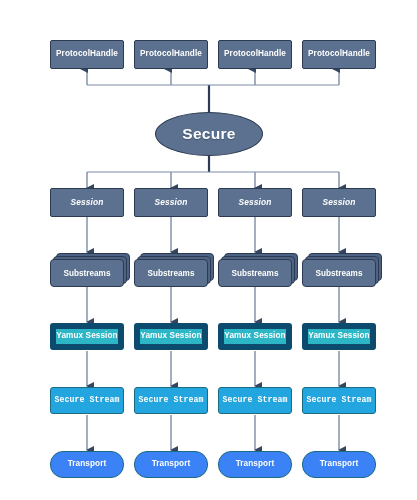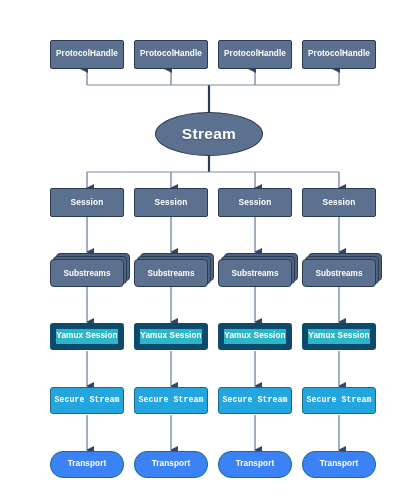--- a/index.html
+++ b/index.html
@@ -41,21 +41,21 @@
     line-height: 1.05;
     user-select: none;
   }
   
   .rect-slate {
     background: #5b718f;
     border: 1px solid #2c3b52;
     border-radius: 2px;
     font-size: 8.2px;
   }
-  .rect-slate.big { font-size: 8.4px; }
+  .rect-slate.big { font-size: 8.4px; font-style: italic; }
 
   
   .ellipse-service {
     background: #5b718f;
     border: 1.4px solid #2c3b52;
     border-radius: 50%;
     font-size: 15.5px;
     letter-spacing: 0.3px;
     text-shadow: 0 1px 1px rgba(20,30,45,.35);
   }
@@ -170,21 +170,21 @@
       <line x1="255" y1="403" x2="255" y2="438" stroke="#7b8ca3" stroke-width="1.4" marker-end="url(#arrDown)"></line>
       <line x1="339" y1="403" x2="339" y2="438" stroke="#7b8ca3" stroke-width="1.4" marker-end="url(#arrDown)"></line>
     </g>
   </svg>
 
   <div class="node rect-slate" style="left:50px;  top:28px; width:74px; height:29px;">ProtocolHandle</div>
   <div class="node rect-slate" style="left:134px; top:28px; width:74px; height:29px;">ProtocolHandle</div>
   <div class="node rect-slate" style="left:218px; top:28px; width:74px; height:29px;">ProtocolHandle</div>
   <div class="node rect-slate" style="left:302px; top:28px; width:74px; height:29px;">ProtocolHandle</div>
 
-  <div class="node ellipse-service" style="left:155px; top:100px; width:108px; height:44px;">Stream</div>
+  <div class="node ellipse-service" style="left:155px; top:100px; width:108px; height:44px;">Secure</div>
 
   <div class="node rect-slate big" style="left:50px;  top:176px; width:74px; height:29px;">Session</div>
   <div class="node rect-slate big" style="left:134px; top:176px; width:74px; height:29px;">Session</div>
   <div class="node rect-slate big" style="left:218px; top:176px; width:74px; height:29px;">Session</div>
   <div class="node rect-slate big" style="left:302px; top:176px; width:74px; height:29px;">Session</div>
 
   <div class="stack" style="left:50px; top:241px; width:80px; height:34px;">
     <div class="layer l3" style="width:74px; height:28px;"></div>
     <div class="layer l2" style="width:74px; height:28px;"></div>
     <div class="front" style="width:74px; height:28px;">Substreams</div>

